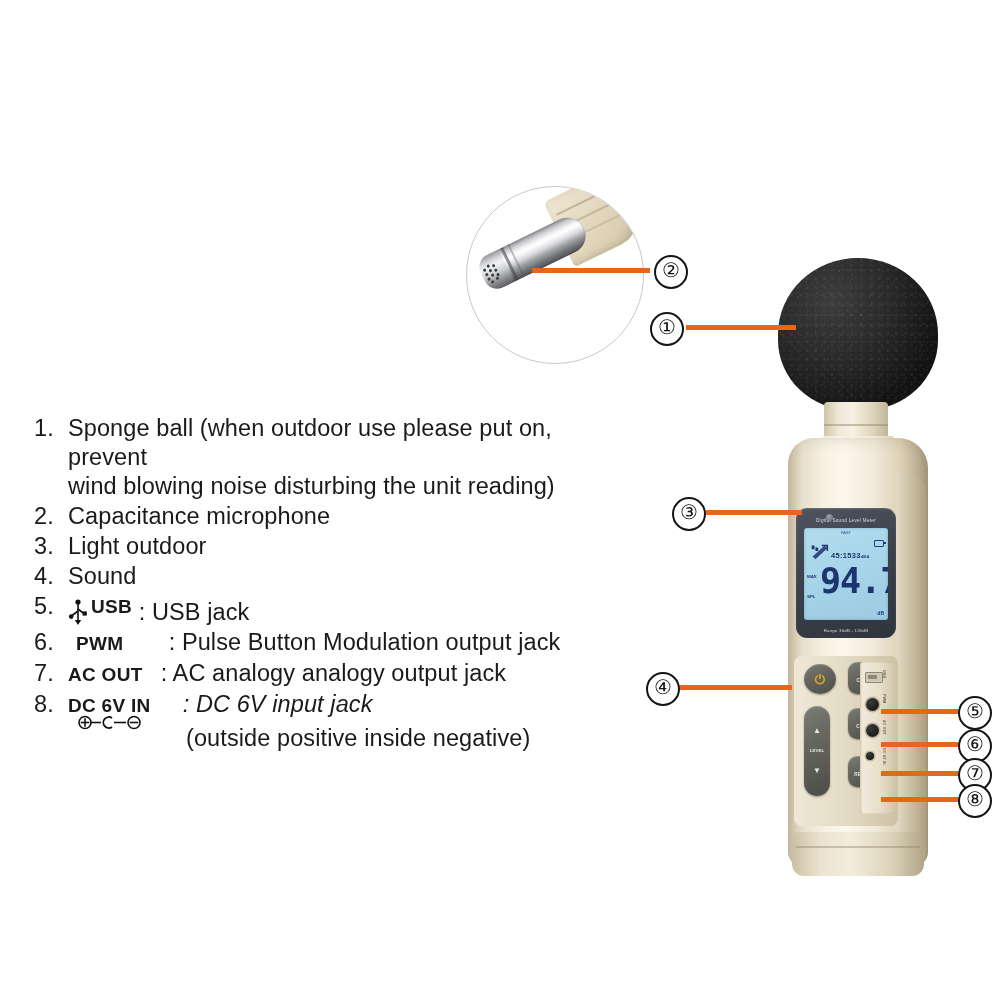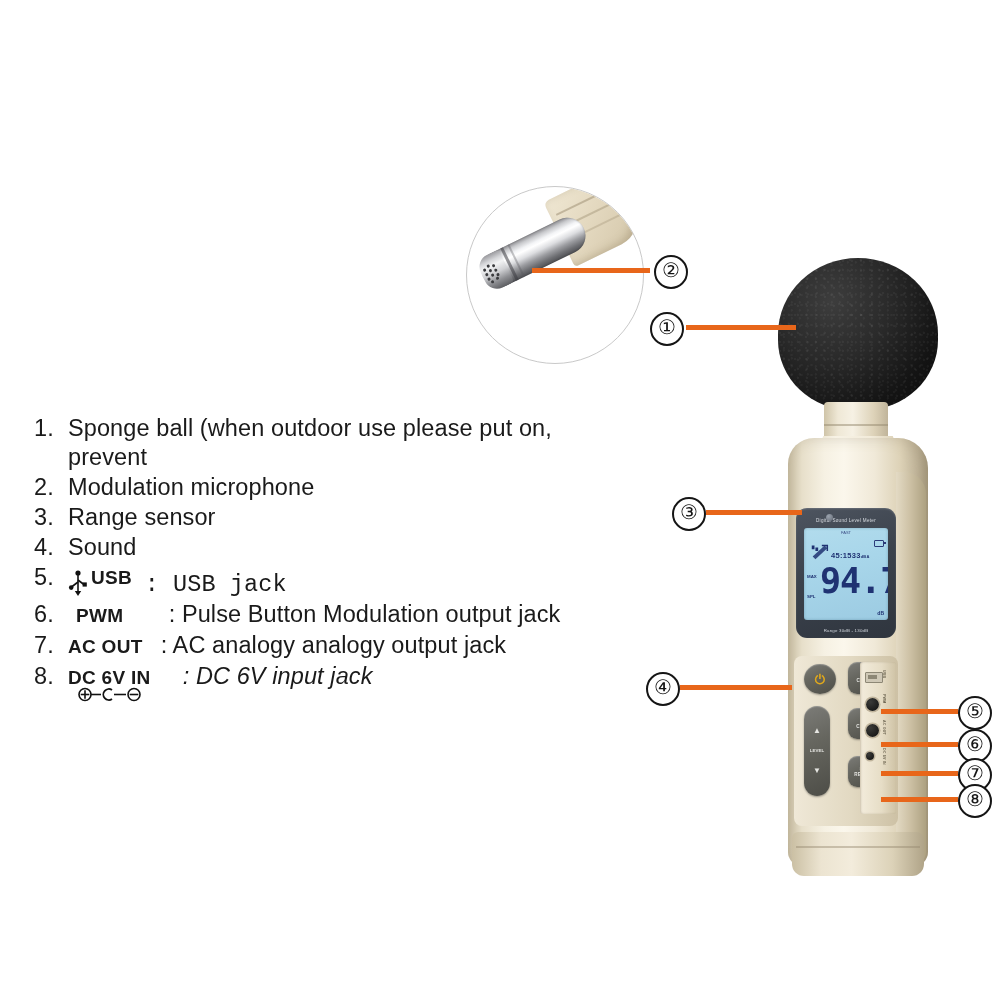--- a/index.html
+++ b/index.html
@@ -37,21 +37,21 @@
 
   .sym{
     display:inline-flex;
     align-items:center;
     font-weight:bold;
     font-size:19px;
     letter-spacing:.3px;
     position:relative;
     white-space:nowrap;
   }
-  .colon{margin-left:6px;font-family:Liberation Mono, monospace;}
+  .colon{}
 
   
   .usb-glyph{
     display:inline-block;
     width:20px;height:26px;
     position:relative;
     top:5px;
     margin-right:3px;
   }
   
@@ -487,31 +487,32 @@
   <div class="callout-num" style="left:958px;top:729px;">⑥</div>
   <div class="callout-num" style="left:958px;top:758px;">⑦</div>
   <div class="callout-num" style="left:958px;top:784px;">⑧</div>
 
   <div class="legend">
 
     <div class="lrow">
       <span class="lnum">1.</span>
       <span class="ltext">
         <span>Sponge ball (when outdoor use please put on, prevent</span>
+        <span class="cont">wind blowing noise disturbing the unit reading)</span>
       </span>
     </div>
 
     <div class="lrow">
       <span class="lnum">2.</span>
-      <span class="ltext">Modulation microphone</span>
+      <span class="ltext">Capacitance microphone</span>
     </div>
 
     <div class="lrow">
       <span class="lnum">3.</span>
-      <span class="ltext">Range sensor</span>
+      <span class="ltext">Light outdoor</span>
     </div>
 
     <div class="lrow">
       <span class="lnum">4.</span>
       <span class="ltext">Sound</span>
     </div>
 
     <div class="lrow">
       <span class="lnum">5.</span>
       <span class="ltext">
@@ -557,17 +558,18 @@
             <line x1="9" y1="3.2" x2="9" y2="11.8" stroke="#111" stroke-width="1.6"></line>
             <line x1="4.7" y1="7.5" x2="13.3" y2="7.5" stroke="#111" stroke-width="1.6"></line>
             <line x1="15" y1="7.5" x2="25" y2="7.5" stroke="#111" stroke-width="1.6"></line>
             <path d="M36 3 a5.5 5.5 0 1 0 0 9" fill="none" stroke="#111" stroke-width="1.8"></path>
             <line x1="38" y1="7.5" x2="50" y2="7.5" stroke="#111" stroke-width="1.6"></line>
             <circle cx="58" cy="7.5" r="6" fill="none" stroke="#111" stroke-width="1.6"></circle>
             <line x1="53.7" y1="7.5" x2="62.3" y2="7.5" stroke="#111" stroke-width="1.6"></line>
           </svg>
         </span>
         <span style="display:inline-block;vertical-align:top;font-style:italic;">: DC 6V input jack</span>
+        <span class="cont" style="padding-left:118px;margin-top:-6px;">(outside positive inside negative)</span>
       </span>
     </div>
 
   </div>
 </div>
 
 </body></html>

